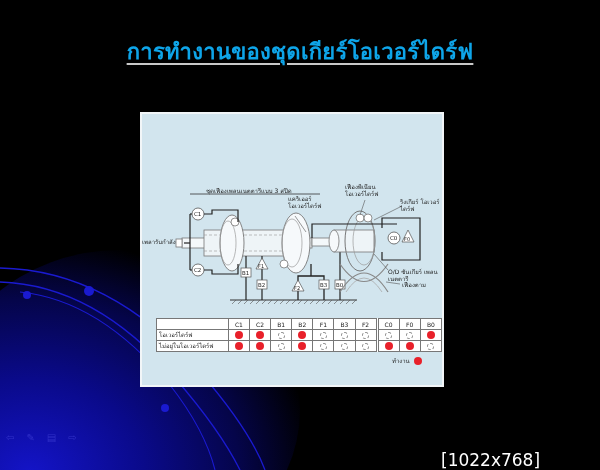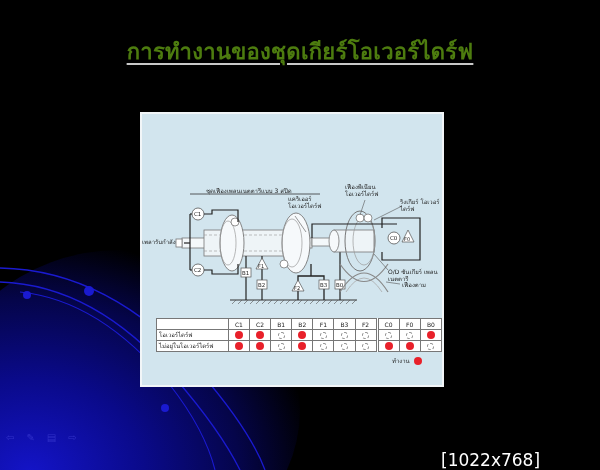--- a/index.html
+++ b/index.html
@@ -1,21 +1,21 @@
 <!DOCTYPE html>
 <html><head>
 <meta charset="utf-8">
 <style>
   html,body{margin:0;padding:0;}
   body{width:600px;height:470px;background:#000;position:relative;overflow:hidden;font-family:"DejaVu Sans",sans-serif;}
   .bg-glow{position:absolute;left:-60px;top:250px;width:360px;height:320px;border-radius:50%;
     background:radial-gradient(ellipse at 25% 70%, #1414c8 0%, #0a0a8a 30%, #05054a 55%, rgba(0,0,0,0) 75%);}
   .bg-svg{position:absolute;left:0;top:0;}
   .title{position:absolute;left:0;top:34px;width:600px;text-align:center;}
-  .title span{color:#4d7c0f;font-family:"DejaVu Serif",serif;font-weight:bold;font-size:22px;
+  .title span{color:#0ea5e9;font-family:"DejaVu Serif",serif;font-weight:bold;font-size:22px;
     text-decoration:underline;text-decoration-color:#c8c8c8;text-underline-offset:4px;letter-spacing:0.3px;}
   .panel{position:absolute;left:140px;top:112px;width:304px;height:275px;background:#d2e5ee;
     border:2px solid #f2f6f8;box-sizing:border-box;}
   .diagram{position:absolute;left:0;top:0;}
   .lbl{position:absolute;font-size:6px;color:#222;white-space:nowrap;line-height:7px;}
   table.op{position:absolute;left:14px;top:204px;border-collapse:collapse;font-size:6px;color:#222;background:#fff;}
   table.op td{border:1px solid #777;height:10px;padding:0 2px;text-align:center;}
   table.op td.rowlbl{text-align:left;width:72px;}
   table.op td.c{width:17px;}
   table.op td.sep{border-right:3px double #777;}

